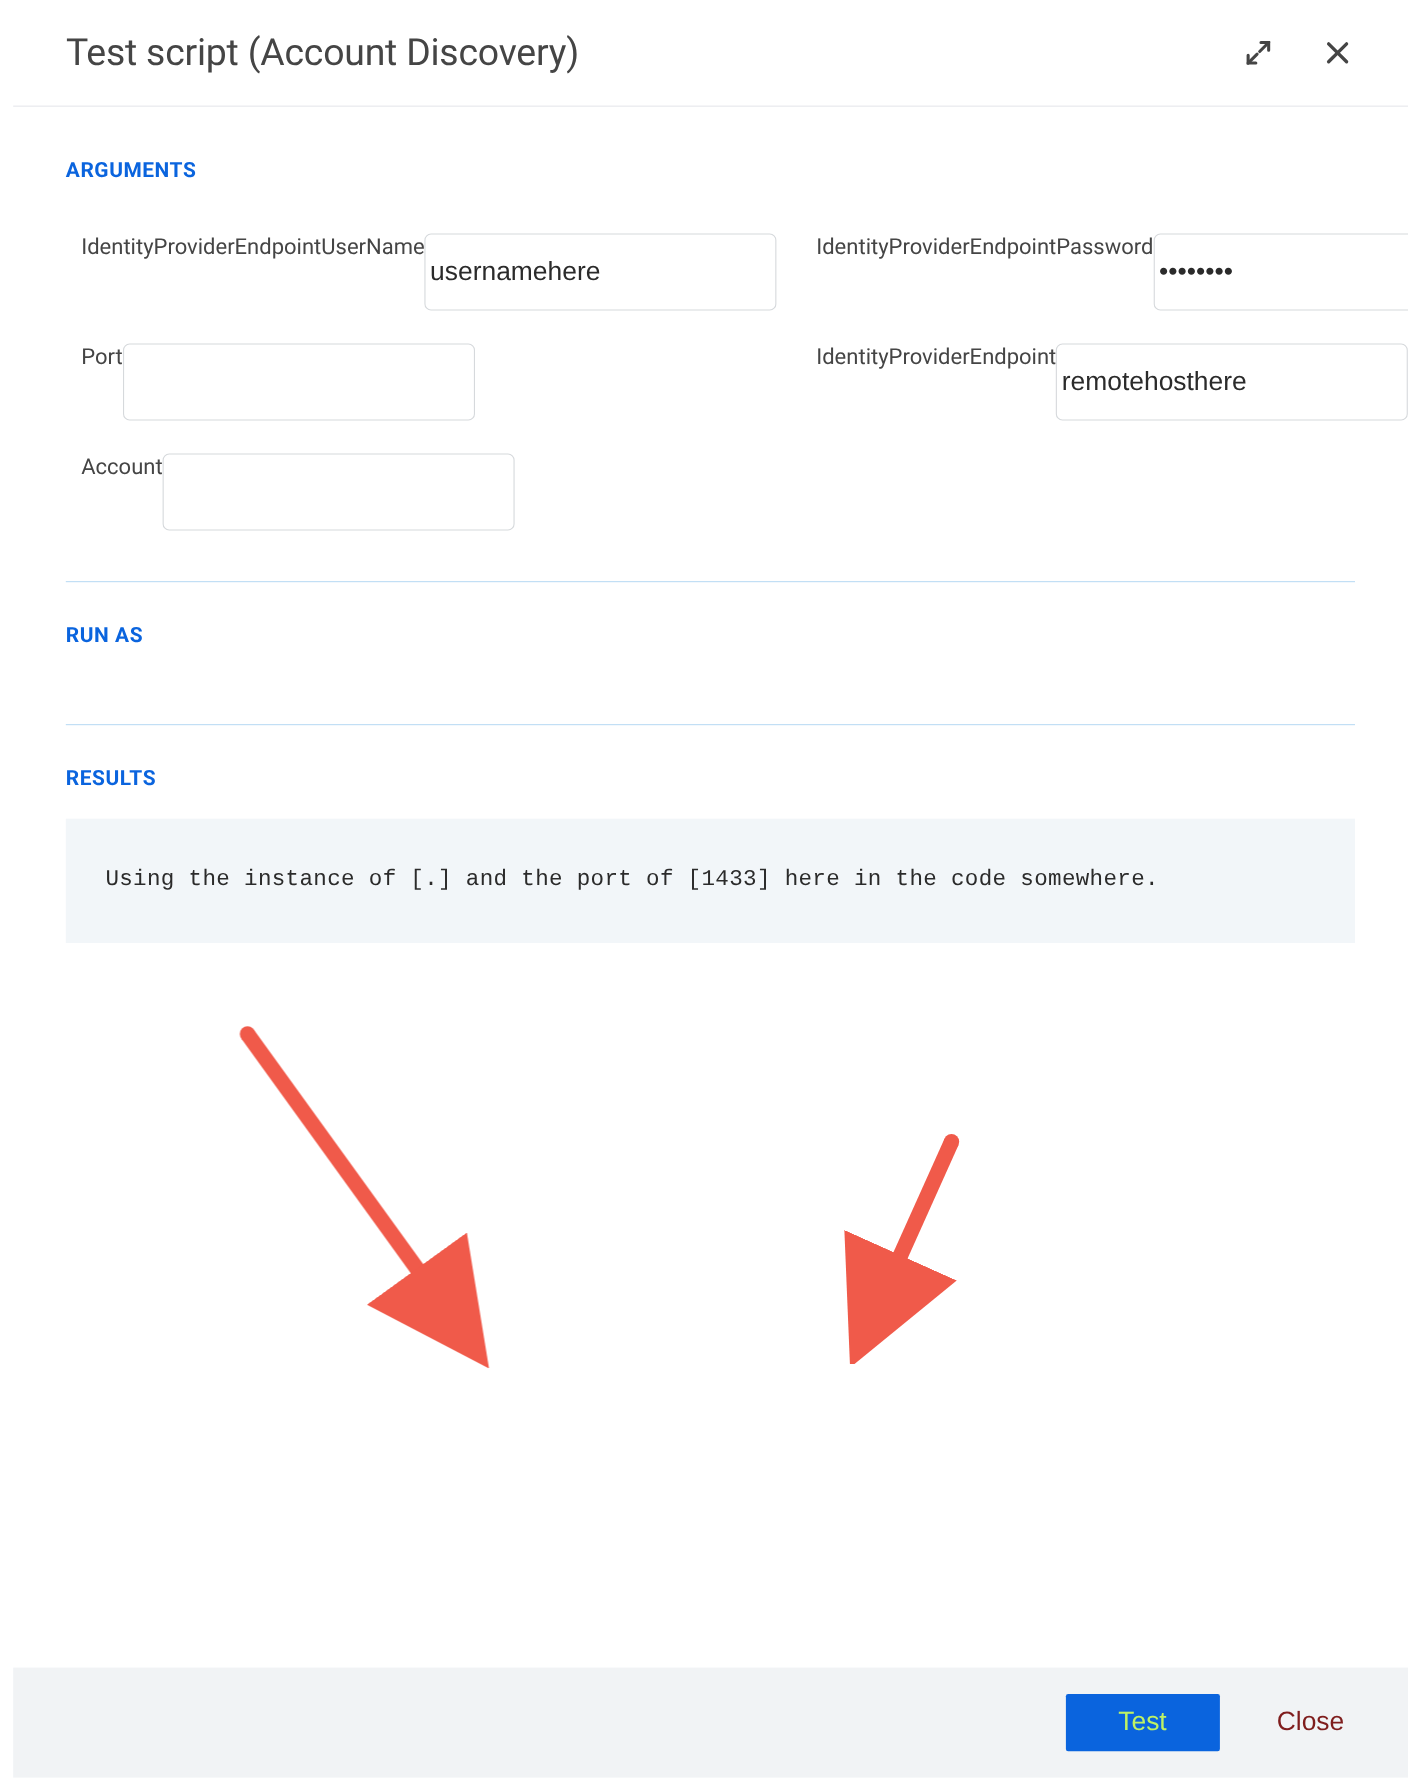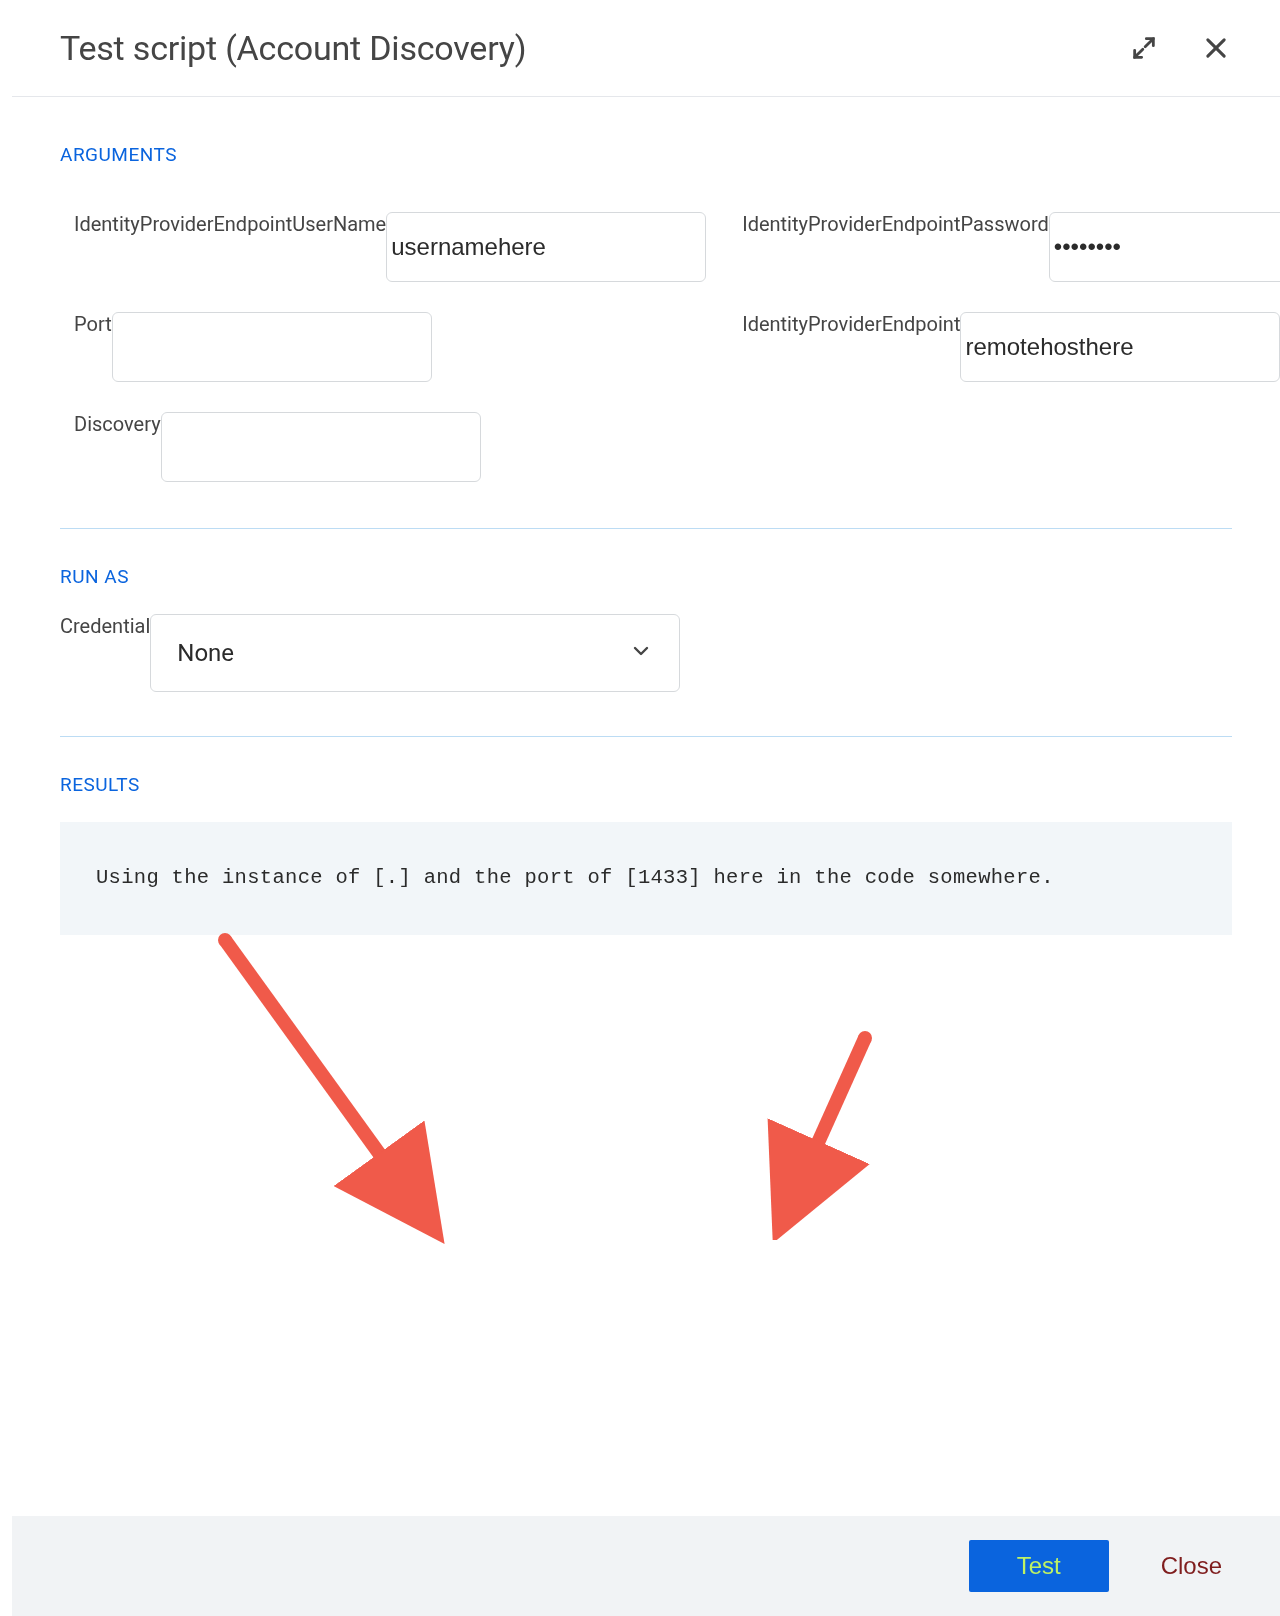--- a/index.html
+++ b/index.html
@@ -53,21 +53,21 @@
     cursor: pointer;
     color: #454545;
   }
   .modal-body {
     flex: 1;
     padding: 46px 48px 0 48px;
     overflow: auto;
   }
   .section-heading {
     font-size: 19px;
-    font-weight: 400;
+    font-weight: 700;
     color: #0a64de;
     letter-spacing: 0.5px;
     margin-bottom: 46px;
   }
   .section-heading.tight {
     margin-bottom: 26px;
   }
   .form-grid {
     display: grid;
     grid-template-columns: 1fr 1fr;
@@ -203,40 +203,29 @@
       </div>
       <div class="form-group">
         <label class="form-label">Port</label>
         <input class="text-input" type="text" value="" style="">
       </div>
       <div class="form-group">
         <label class="form-label">IdentityProviderEndpoint</label>
         <input class="text-input" type="text" value="remotehosthere" style="">
       </div>
       <div class="form-group">
-        <label class="form-label">Discovery</label>
+        <label class="form-label">Account</label>
         <input class="text-input" type="text" value="" style="">
       </div>
     </div>
 
     <div class="divider"></div>
 
     <div class="runas-section">
       <div class="section-heading tight">RUN AS</div>
-      <div class="form-group" style="padding-left:0;">
-        <label class="form-label">Credential</label>
-        <div class="select-wrap">
-          <span class="select-value">None</span>
-          <span class="chevron">
-            <svg width="24" height="24" viewBox="0 0 24 24" fill="none" stroke="currentColor" stroke-width="2.4" stroke-linecap="round" stroke-linejoin="round">
-              <polyline points="6 9 12 15 18 9"></polyline>
-            </svg>
-          </span>
-        </div>
-      </div>
     </div>
 
     <div class="divider"></div>
 
     <div class="section-heading tight">RESULTS</div>
     <div class="results-box">Using the instance of [.] and the port of [1433] here in the code somewhere.</div>
 
   </div>
 
   <div class="footer">

